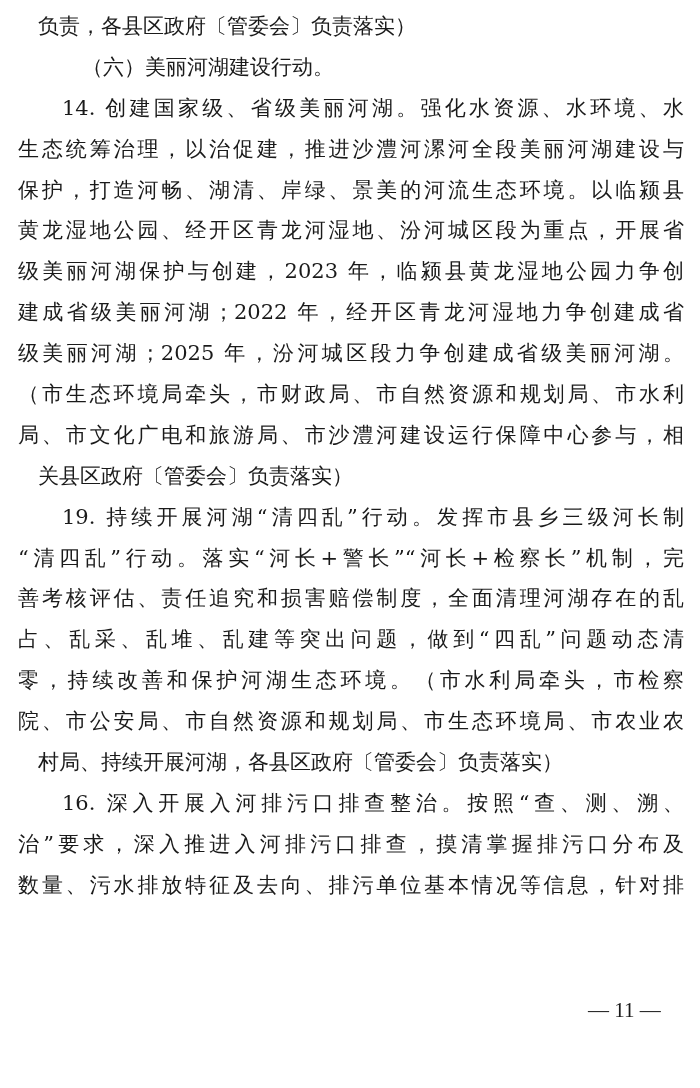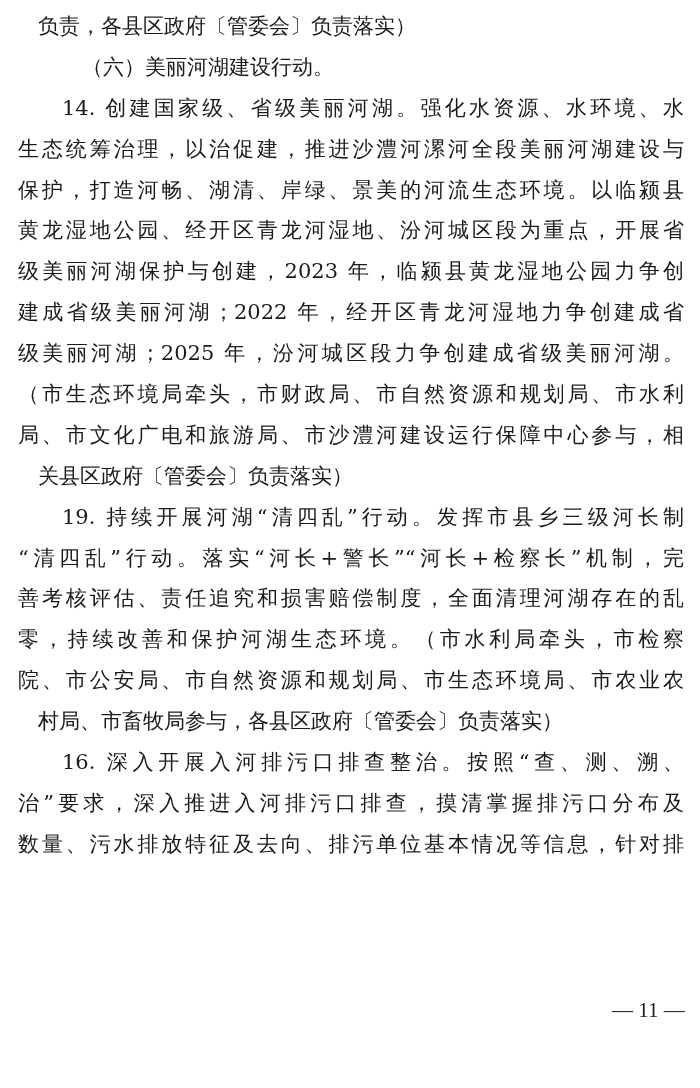--- a/index.html
+++ b/index.html
@@ -38,21 +38,20 @@
     padding-left: 44px;
   }
   .page-number {
     position: absolute;
     top: 996px;
     left: 588px;
     font-size: 21px;
     font-family: "Liberation Serif", "DejaVu Serif", serif;
     line-height: 28px;
     white-space: nowrap;
-    margin-left: 24px;
   }
 </style>
 </head>
 <body>
 
 <div class="page">
   <div class="line last">负责，各县区政府〔管委会〕负责落实）</div>
   <div class="line indent last">（六）美丽河湖建设行动。</div>
   <div class="line indent">14. 创建国家级、省级美丽河湖。强化水资源、水环境、水</div>
   <div class="line">生态统筹治理，以治促建，推进沙澧河漯河全段美丽河湖建设与</div>
@@ -60,21 +59,22 @@
   <div class="line">黄龙湿地公园、经开区青龙河湿地、汾河城区段为重点，开展省</div>
   <div class="line">级美丽河湖保护与创建，2023 年，临颍县黄龙湿地公园力争创</div>
   <div class="line">建成省级美丽河湖；2022 年，经开区青龙河湿地力争创建成省</div>
   <div class="line">级美丽河湖；2025 年，汾河城区段力争创建成省级美丽河湖。</div>
   <div class="line">（市生态环境局牵头，市财政局、市自然资源和规划局、市水利</div>
   <div class="line">局、市文化广电和旅游局、市沙澧河建设运行保障中心参与，相</div>
   <div class="line last">关县区政府〔管委会〕负责落实）</div>
   <div class="line indent">19. 持续开展河湖“清四乱”行动。发挥市县乡三级河长制</div>
   <div class="line">“清四乱”行动。落实“河长+警长”“河长+检察长”机制，完</div>
   <div class="line">善考核评估、责任追究和损害赔偿制度，全面清理河湖存在的乱</div>
+  <div class="line">占、乱采、乱堆、乱建等突出问题，做到“四乱”问题动态清</div>
   <div class="line">零，持续改善和保护河湖生态环境。（市水利局牵头，市检察</div>
   <div class="line">院、市公安局、市自然资源和规划局、市生态环境局、市农业农</div>
-  <div class="line last">村局、市畜牧局参与，各县区政府〔管委会〕负责落实）</div>
+  <div class="line last">村局、持续开展河湖，各县区政府〔管委会〕负责落实）</div>
   <div class="line indent">16. 深入开展入河排污口排查整治。按照“查、测、溯、</div>
   <div class="line">治”要求，深入推进入河排污口排查，摸清掌握排污口分布及</div>
   <div class="line">数量、污水排放特征及去向、排污单位基本情况等信息，针对排</div>
 </div>
 
 <div class="page-number">— 11 —</div>
 
 </body></html>

